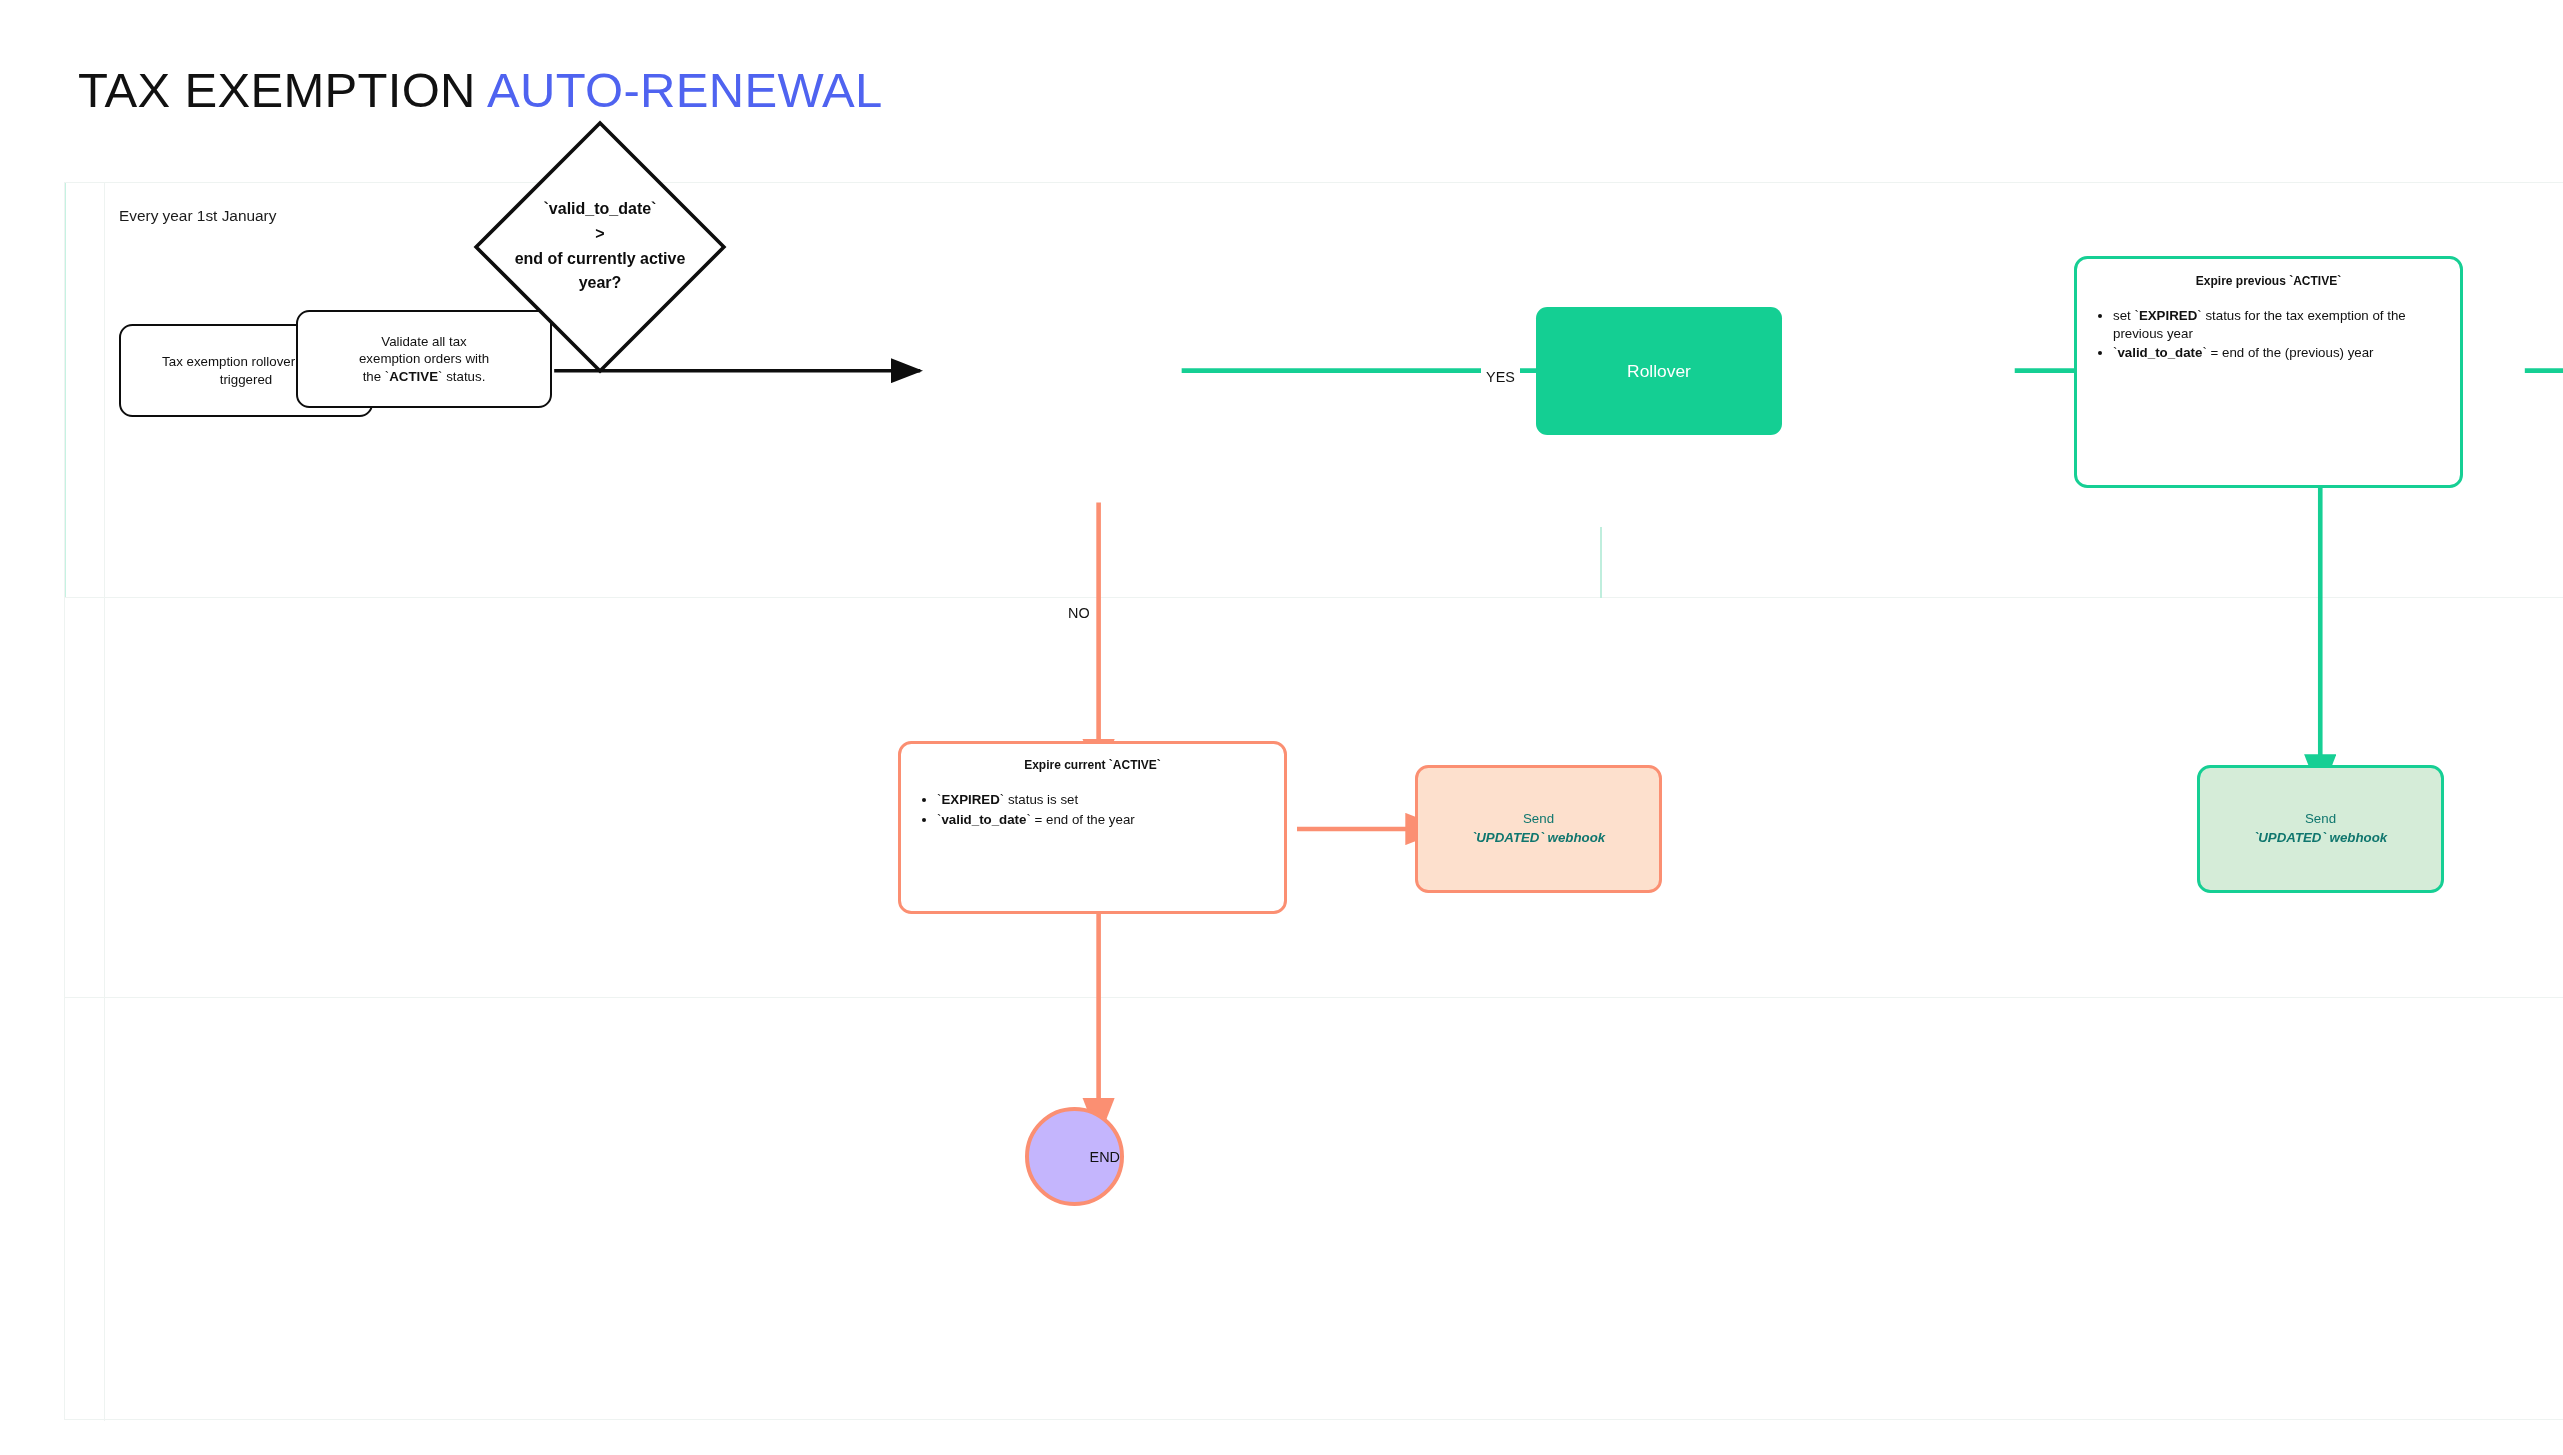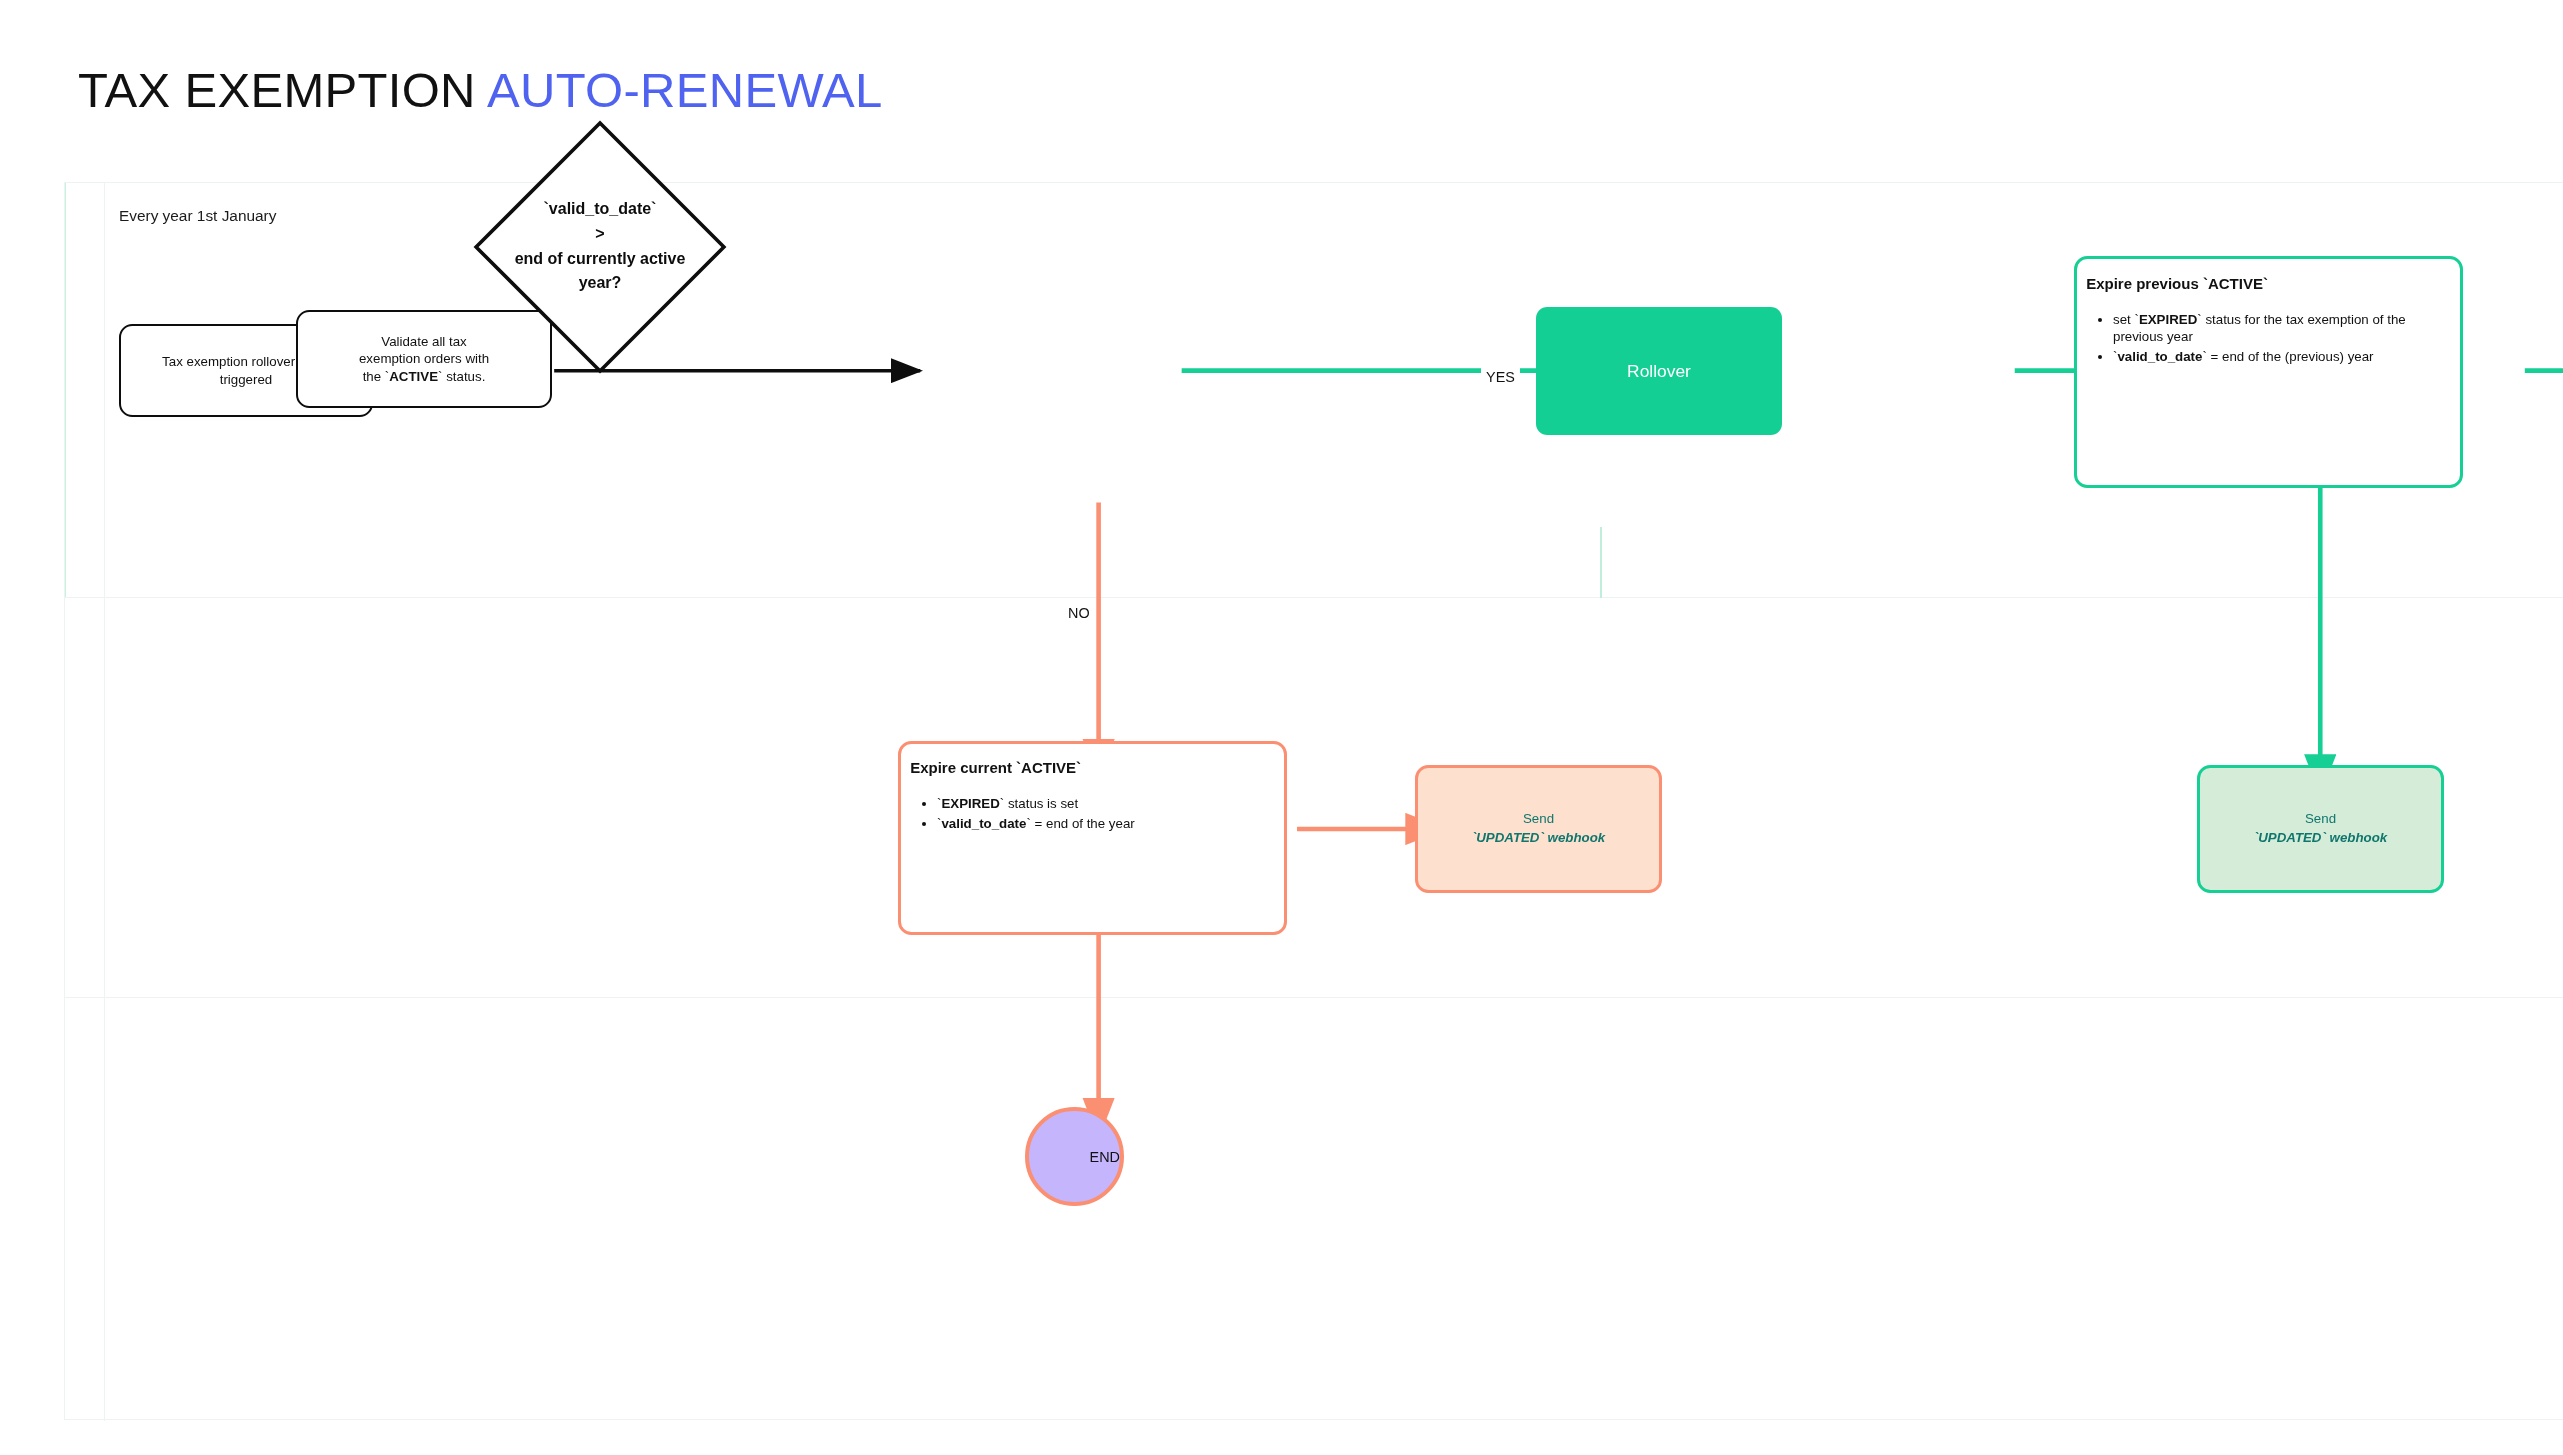--- a/index.html
+++ b/index.html
@@ -97,22 +97,22 @@
     line-height: 1.30;
     color: #111;
     text-align: center;
   }
   .node.black { border: 2.1px solid #0d0d0d; }
   .node.green { border: 3.6px solid #16cf94; text-align: left; }
   .node.orange { border: 3.6px solid #fb8f72; text-align: left; }
 
   .node .hd {
     font-weight: bold;
-    font-size: 15px;
-    text-align: left;
+    font-size: 12px;
+    text-align: center;
     margin-bottom: 11.3px;
     padding: 0 9.2px;
   }
   .node ul {
     margin: 6px;
     padding: 0 12.3px 0 30px;
     list-style: disc;
   }
   .node li {
     margin-bottom: 2.1px;
@@ -174,21 +174,21 @@
   }
 
   #n-expire-prev {
     left: 2074px; top: 256px;
     width: 389px; height: 232px;
     padding: 15.4px 0 0 0;
     justify-content: flex-start;
   }
   #n-expire-cur {
     left: 898px; top: 741px;
-    width: 389px; height: 194px;
+    width: 389px; height: 173px;
     padding: 14.4px 0 0 0;
     justify-content: flex-start;
   }
 
   .pill {
     position: absolute;
     display: flex;
     flex-direction: column;
     justify-content: center;
     align-items: center;

